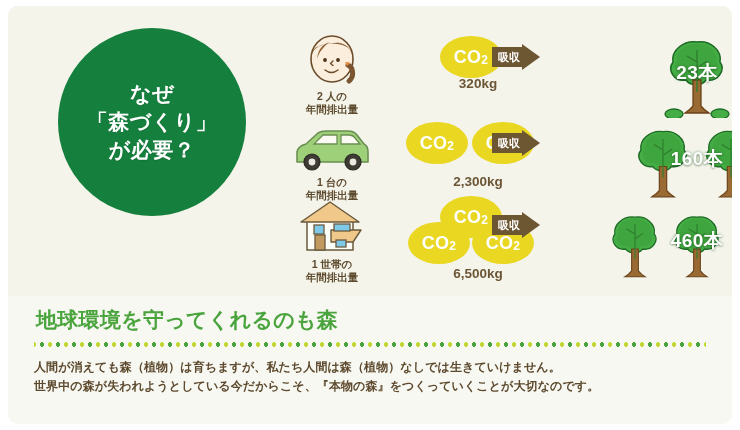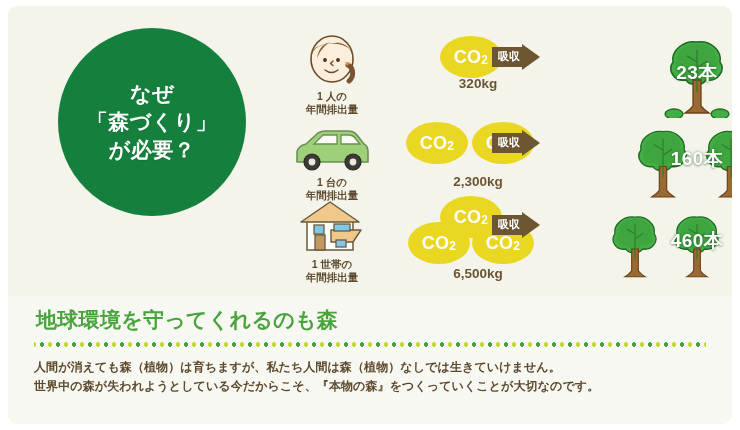--- a/index.html
+++ b/index.html
@@ -137,21 +137,20 @@
     border-left: 18px solid #6d5632;
   }
   .arrow-text {
     position: absolute; left: 2px; top: 5px;
     width: 30px;
     text-align: center;
     color: #ffffff;
     font-size: 11px;
     font-weight: bold;
     line-height: 16px;
-    font-family: Liberation Mono, monospace;
   }
 
   
   .trees {
     position: absolute;
     left: 322px; top: -6px;
     width: 190px; height: 92px;
   }
   .trees-inner {
     position: relative;
@@ -229,21 +228,21 @@
           <path d="M26 10 C20 14, 15 20, 13 27 C14 17, 19 12, 26 10 Z" fill="#8d6238"></path>
           <circle cx="21" cy="28" r="1.9" fill="#4a3118"></circle>
           <circle cx="34" cy="28" r="1.9" fill="#4a3118"></circle>
           <path d="M29 29 L26.5 31.5 L29 33.5" fill="none" stroke="#6b4b2a" stroke-width="1.4" stroke-linecap="round" stroke-linejoin="round"></path>
           <path d="M21 38 Q27.5 43 34 38" fill="none" stroke="#6b4b2a" stroke-width="1.5" stroke-linecap="round"></path>
           <path d="M44 33 C50 36, 50 45, 45 49" fill="none" stroke="#7b5530" stroke-width="5" stroke-linecap="round"></path>
           <path d="M41 30 l5 1 -3 3 z" fill="#f08a36"></path>
         </svg>
       </div>
       <div class="src-label">
-        <i>1 人の</i>
+        <i>2 人の</i>
         <i>年間排出量</i>
       </div>
     </div>
 
     <div class="co2-wrap">
       <div class="co2-bubbles">
         <div class="co2 c1a">
           <span>CO</span>
             <sub>2</sub>
         </div>

